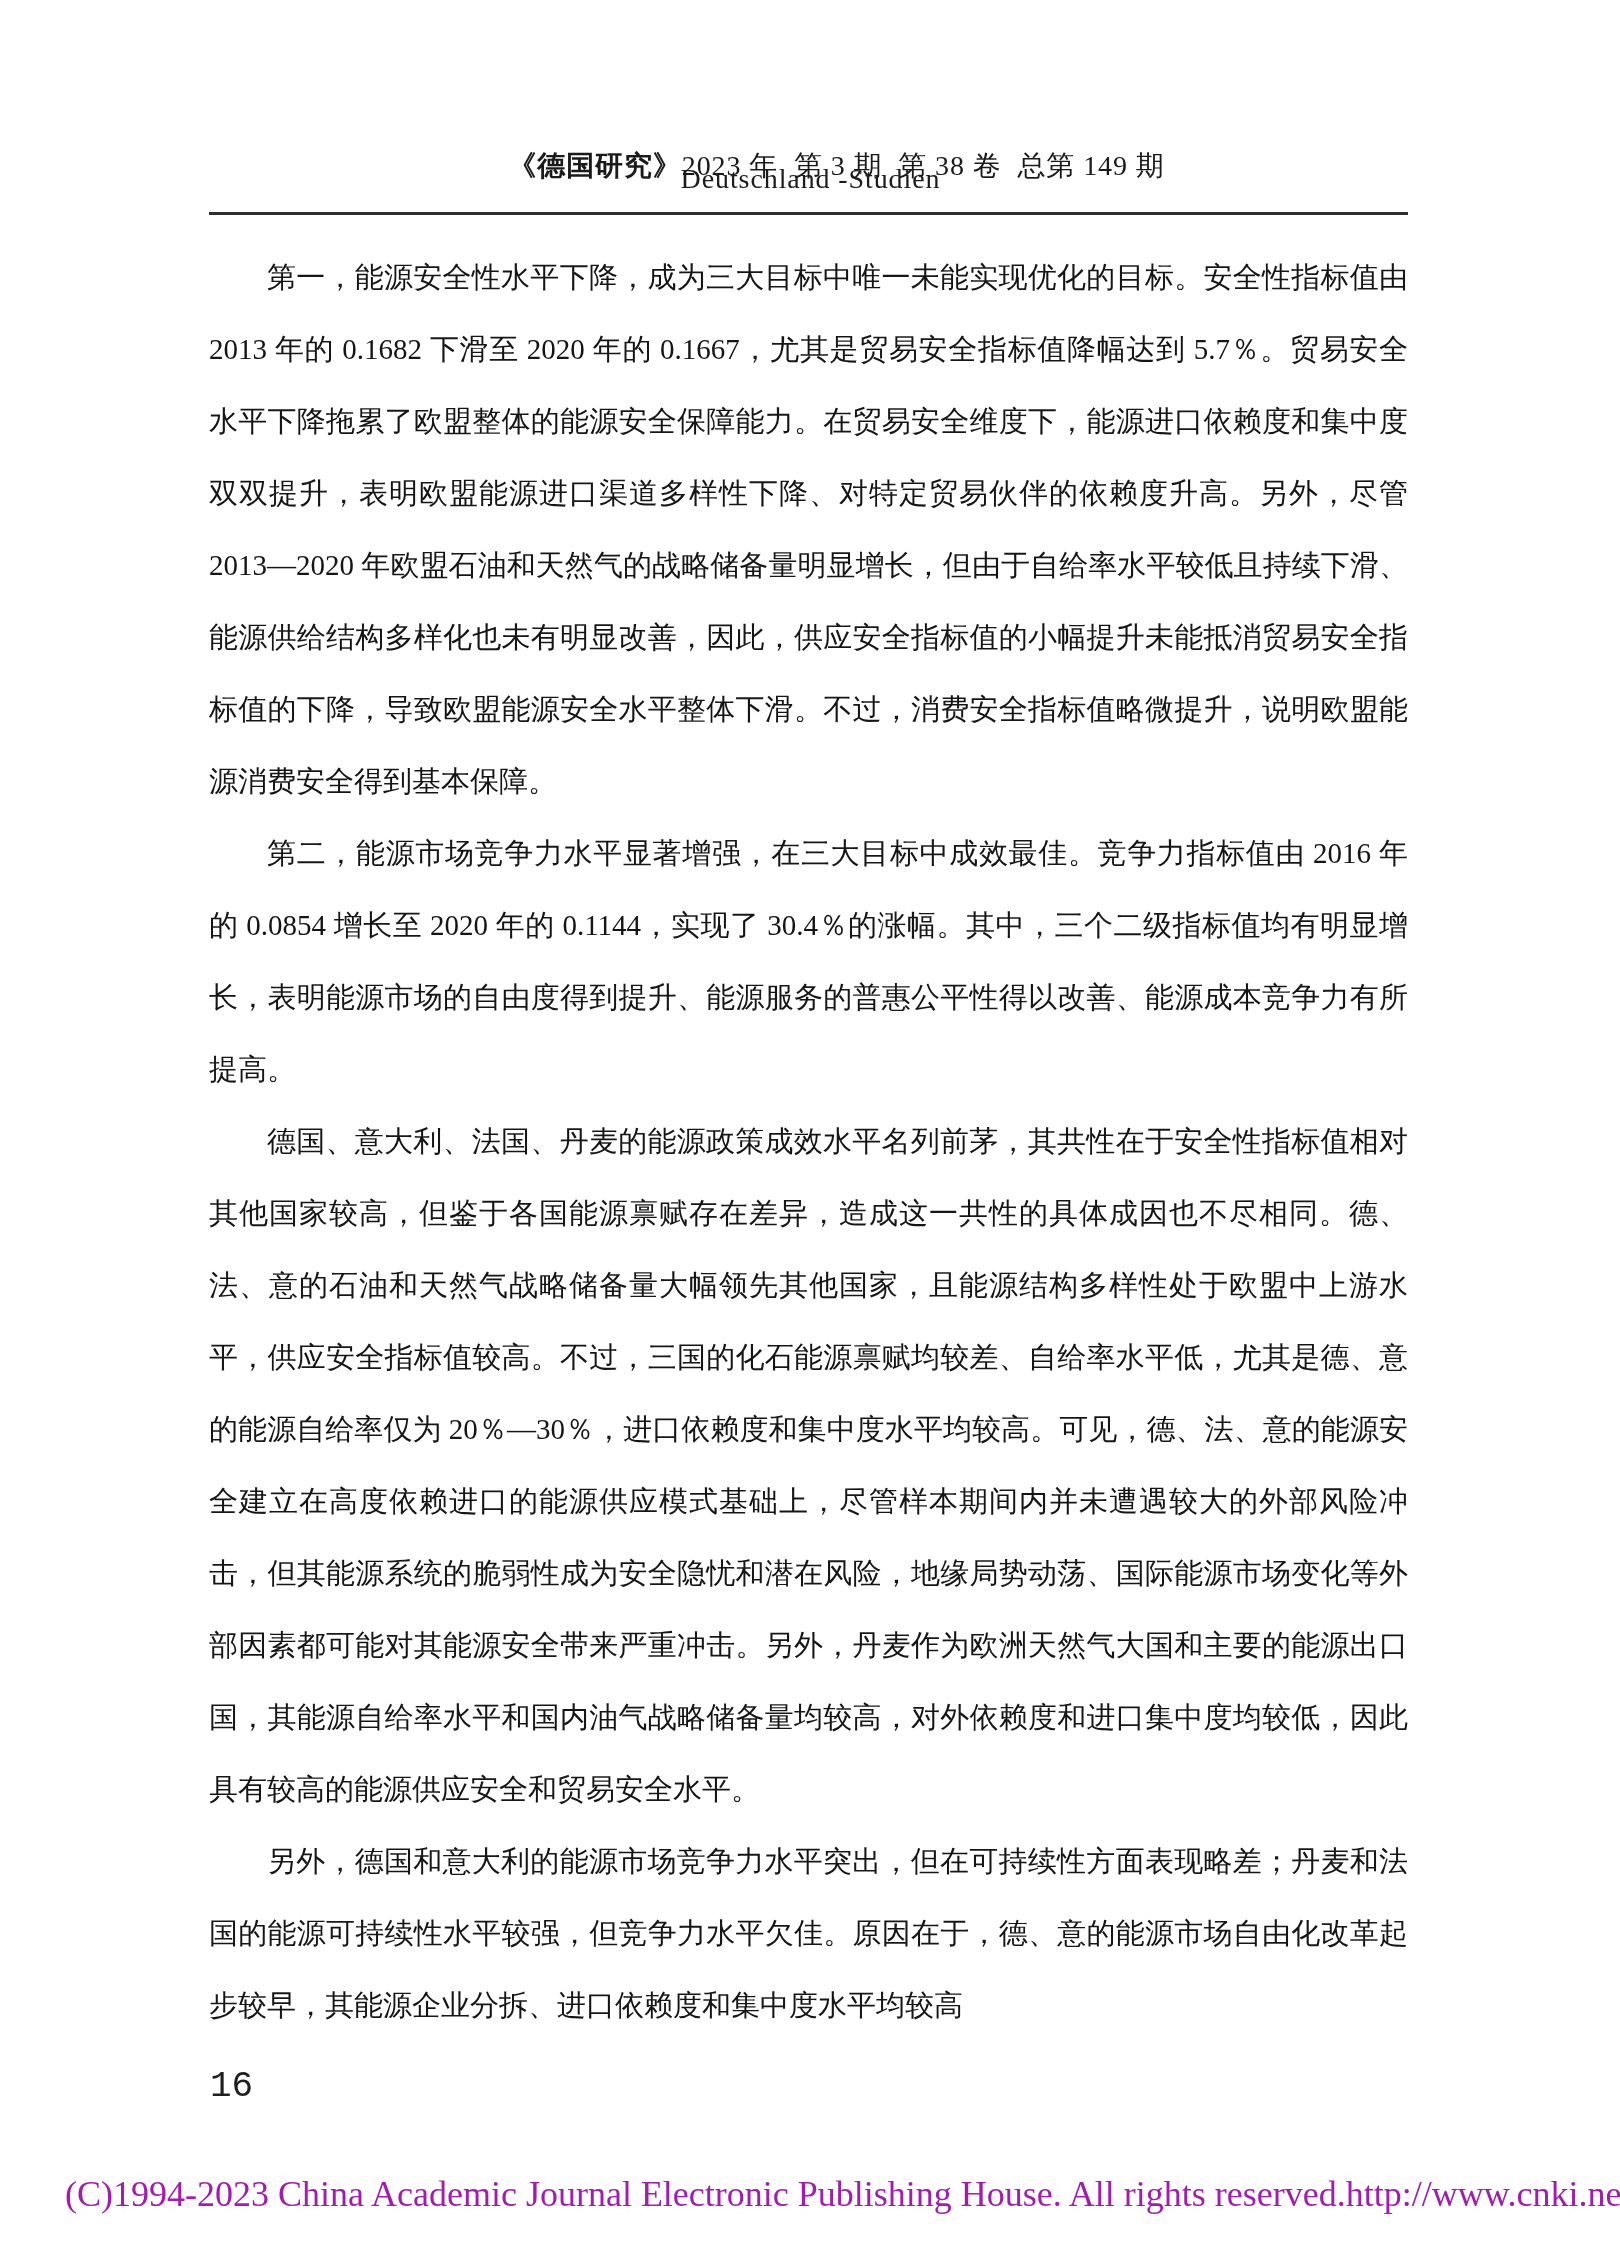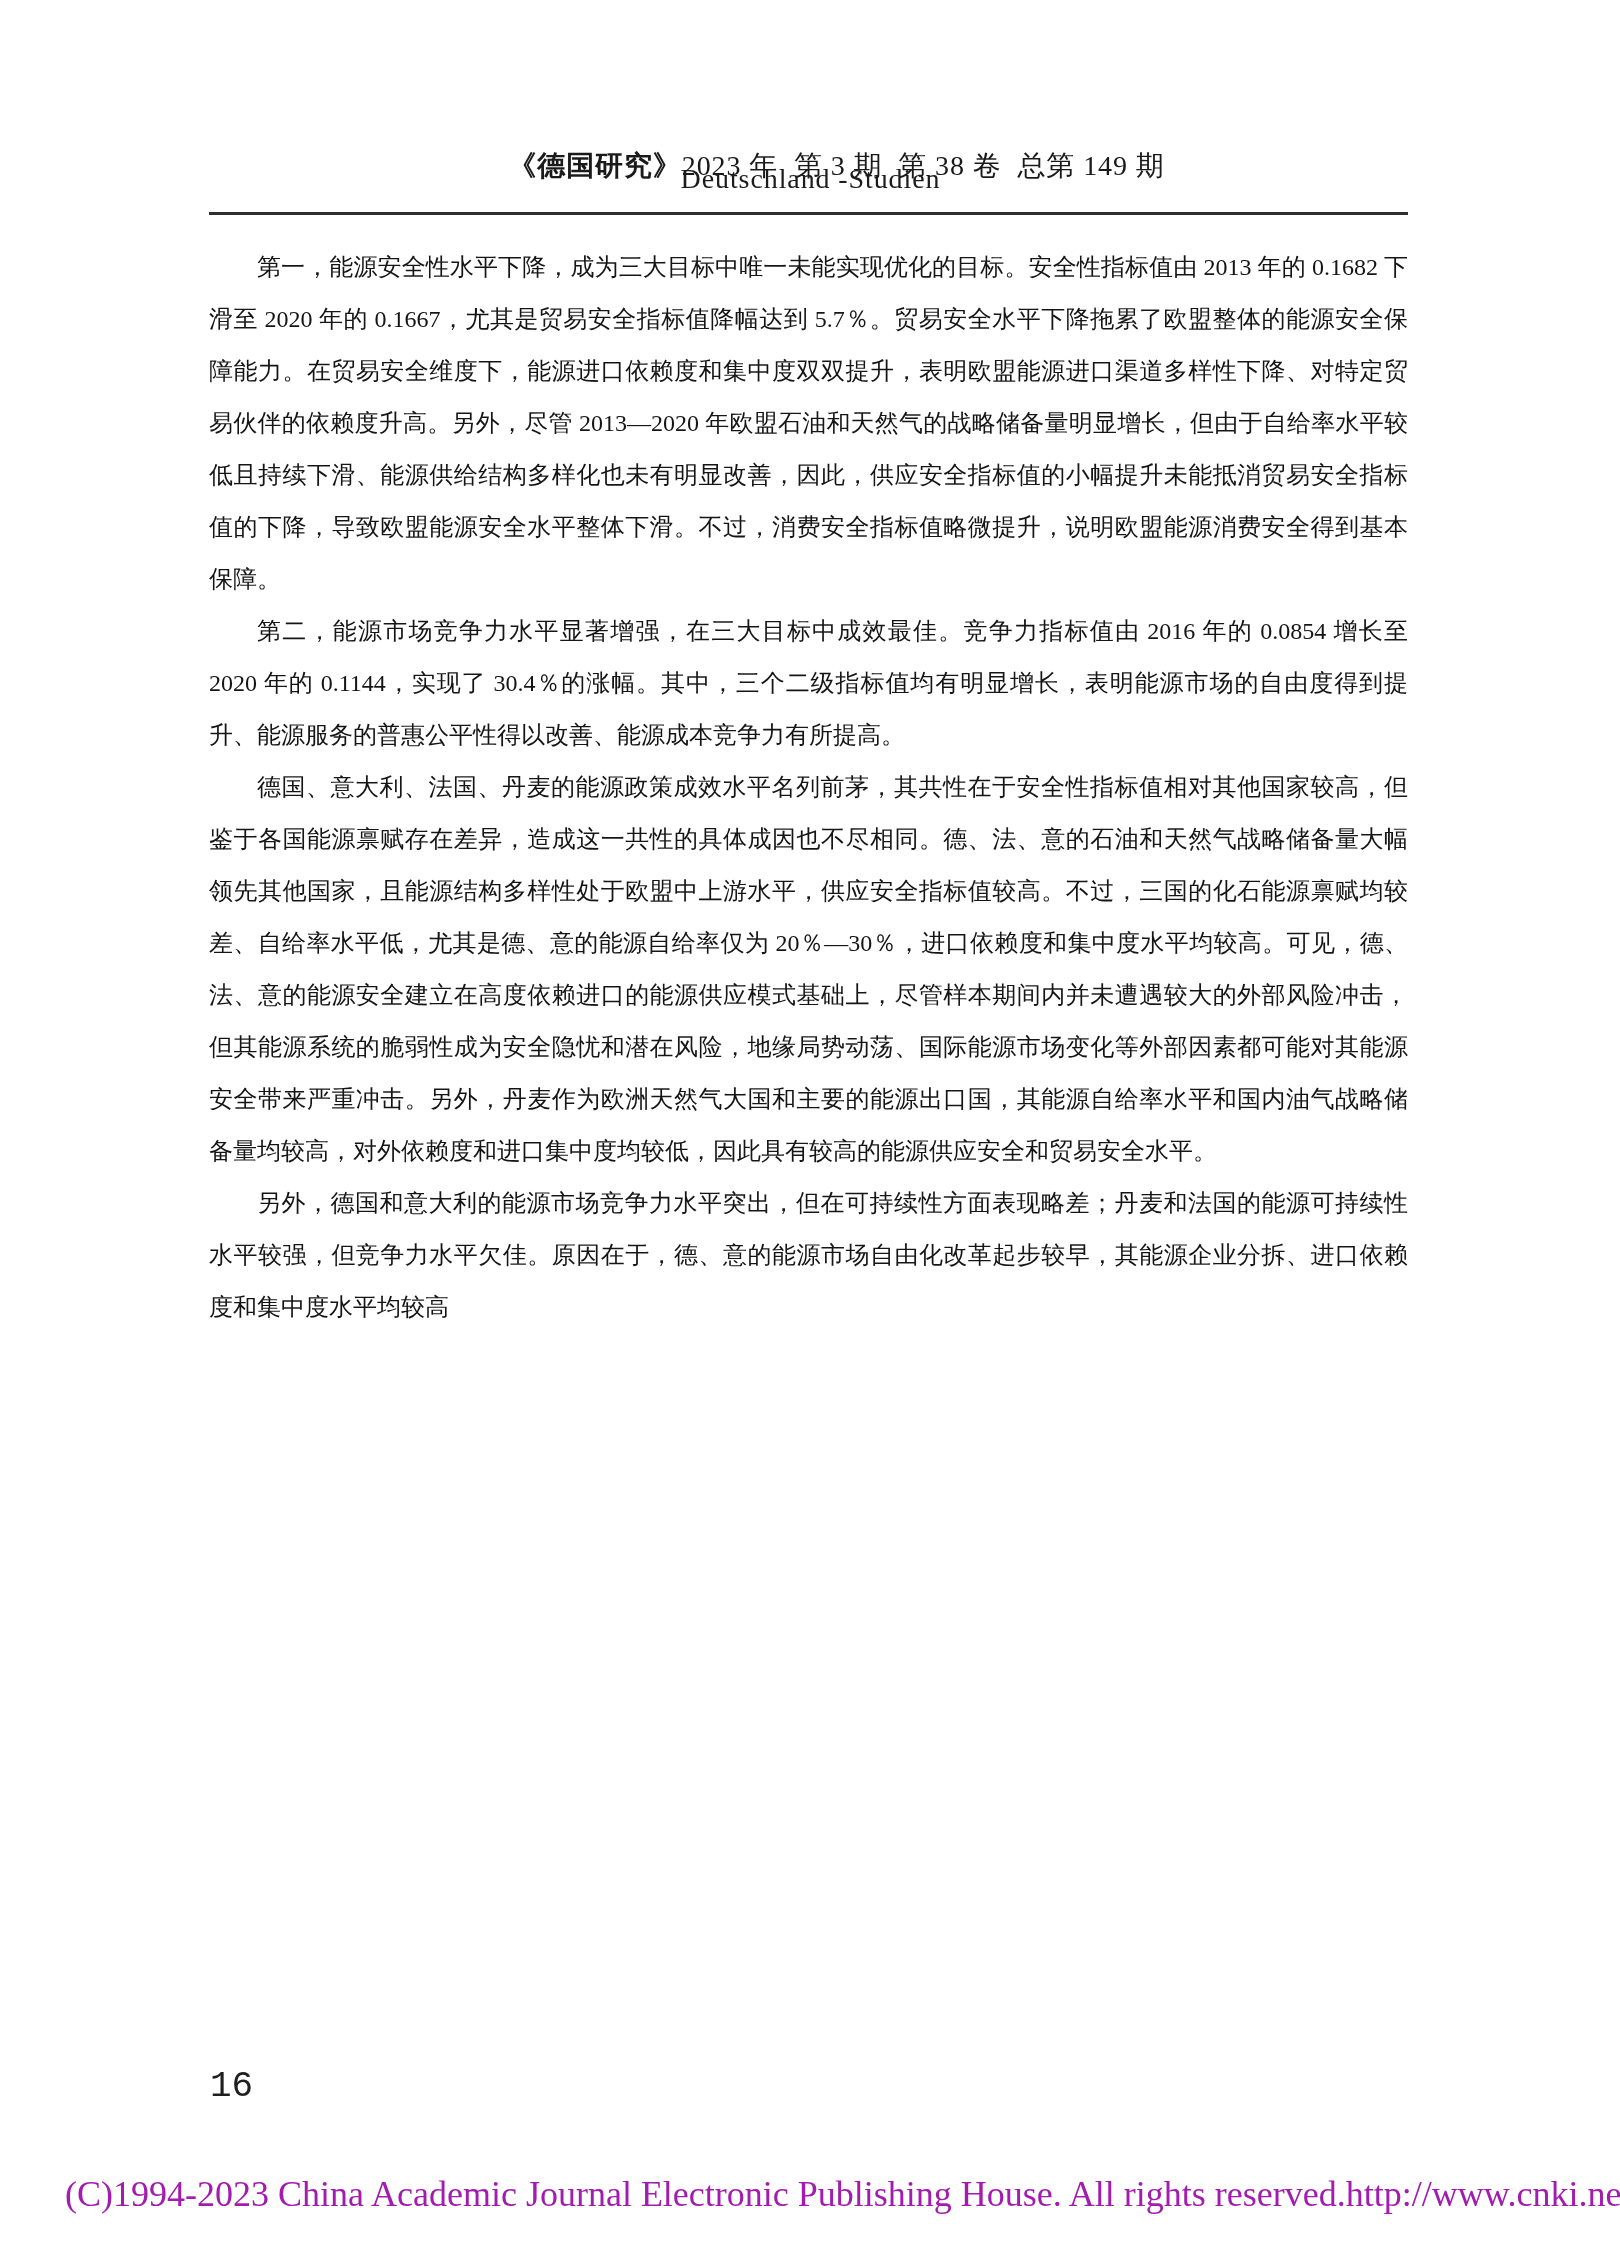--- a/index.html
+++ b/index.html
@@ -56,22 +56,22 @@
     width: 1199px;
     height: 2.7px;
     background: #2f2f2f;
   }
   
   .body-text {
     position: absolute;
     top: 241px;
     left: 209px;
     width: 1199px;
-    font-size: 24px;
-    line-height: 52px;
+    font-size: 29px;
+    line-height: 72px;
     text-align: justify;
     text-justify: inter-ideograph;
     color: #151515;
   }
   .body-text p {
     margin: 0;
     padding: 0;
     text-indent: 2em;
   }
   

